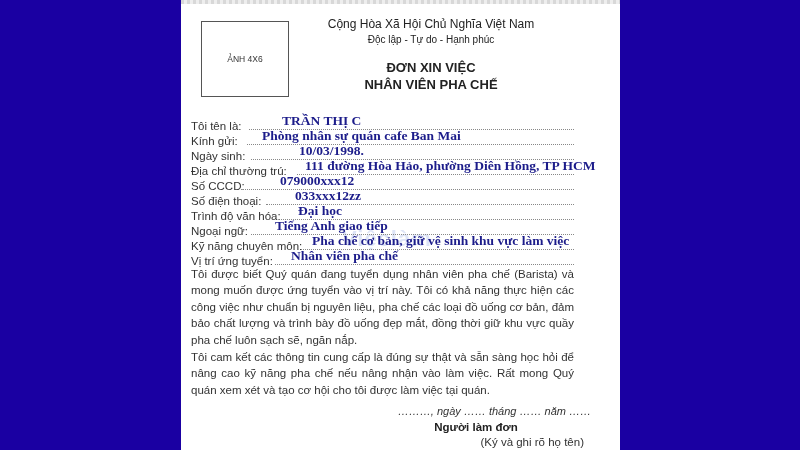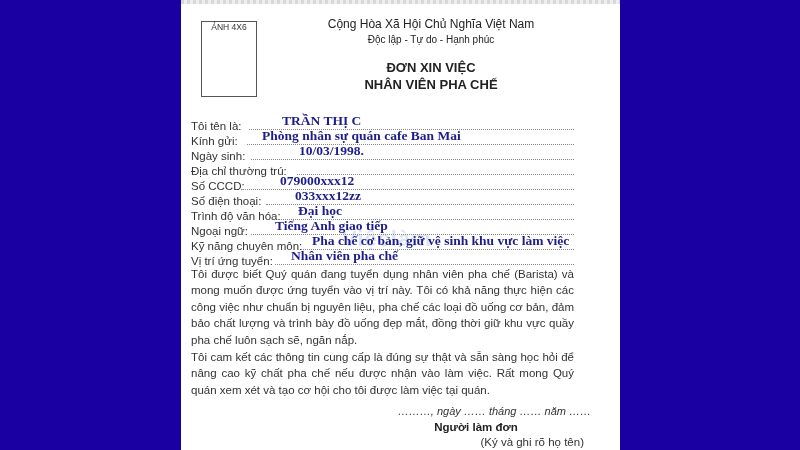--- a/index.html
+++ b/index.html
@@ -12,23 +12,23 @@
     .page {
       position: absolute; left: 181px; top: 0; width: 439px; height: 450px;
       background: #ffffff;
       overflow: hidden;
     }
     .page-topstrip {
       position: absolute; left: 0; top: 0; width: 100%; height: 4px;
       background: repeating-linear-gradient(90deg, #d8d8d8 0 3px, #eeeeee 3px 6px);
     }
     .photo-box {
-      position: absolute; left: 20px; top: 21px; width: 56px; height: 76px;
+      position: absolute; left: 20px; top: 21px; width: 88px; height: 76px;
       border: 1px solid #555; box-sizing: border-box;
-      display: flex; align-items: flex-start; justify-content: center;
+      display: flex; align-items: center; justify-content: center;
       font-size: 8.5px; color: #333;
     }
     .header-block {
       position: absolute; left: 100px; top: 16px; width: 300px; text-align: center;
       color: #222;
     }
     .nation { font-size: 12px; line-height: 16px; }
     .motto { font-size: 10px; line-height: 16px; }
     .title1 { font-size: 13px; font-weight: bold; margin-top: 11px; line-height: 17px; }
     .title2 { font-size: 13px; font-weight: bold; line-height: 17px; }
@@ -106,20 +106,21 @@
       <span class="val" style="left:71px">Phòng nhân sự quán cafe Ban Mai</span>
     </div>
     <div class="field">
       <span class="lbl">Ngày sinh:</span>
       <span class="dots" style="left:60px"></span>
       <span class="val" style="left:108px">10/03/1998.</span>
     </div>
     <div class="field">
       <span class="lbl">Địa chỉ thường trú:</span>
       <span class="dots" style="left:106px"></span>
+      <span class="val" style="left:114px">111 đường Hòa Hảo, phường Diên Hồng, TP HCM</span>
     </div>
     <div class="field">
       <span class="lbl">Số CCCD:</span>
       <span class="dots" style="left:50px"></span>
       <span class="val" style="left:89px">079000xxx12</span>
     </div>
     <div class="field">
       <span class="lbl">Số điện thoại:</span>
       <span class="dots" style="left:75px"></span>
       <span class="val" style="left:104px">033xxx12zz</span>
@@ -140,18 +141,18 @@
       <span class="val" style="left:121px">Pha chế cơ bản, giữ vệ sinh khu vực làm việc</span>
     </div>
     <div class="field">
       <span class="lbl">Vị trí ứng tuyển:</span>
       <span class="dots" style="left:84px"></span>
       <span class="val" style="left:100px">Nhân viên pha chế</span>
     </div>
   </div>
 
   <div class="para para1">Tôi được biết Quý quán đang tuyển dụng nhân viên pha chế (Barista) và mong muốn được ứng tuyển vào vị trí này. Tôi có khả năng thực hiện các công việc như chuẩn bị nguyên liệu, pha chế các loại đồ uống cơ bản, đảm bảo chất lượng và trình bày đồ uống đẹp mắt, đồng thời giữ khu vực quầy pha chế luôn sạch sẽ, ngăn nắp.</div>
-  <div class="para para2">Tôi cam kết các thông tin cung cấp là đúng sự thật và sẵn sàng học hỏi để nâng cao kỹ chất pha chế nếu được nhận vào làm việc. Rất mong Quý quán xem xét và tạo cơ hội cho tôi được làm việc tại quán.</div>
+  <div class="para para2">Tôi cam kết các thông tin cung cấp là đúng sự thật và sẵn sàng học hỏi để nâng cao kỹ năng pha chế nếu nâng nhận vào làm việc. Rất mong Quý quán xem xét và tạo cơ hội cho tôi được làm việc tại quán.</div>
 
   <div class="date-line">………, ngày …… tháng …… năm ……</div>
   <div class="signer">Người làm đơn</div>
   <div class="sign-note">(Ký và ghi rõ họ tên)</div>
 </div>
 
 </body></html>

